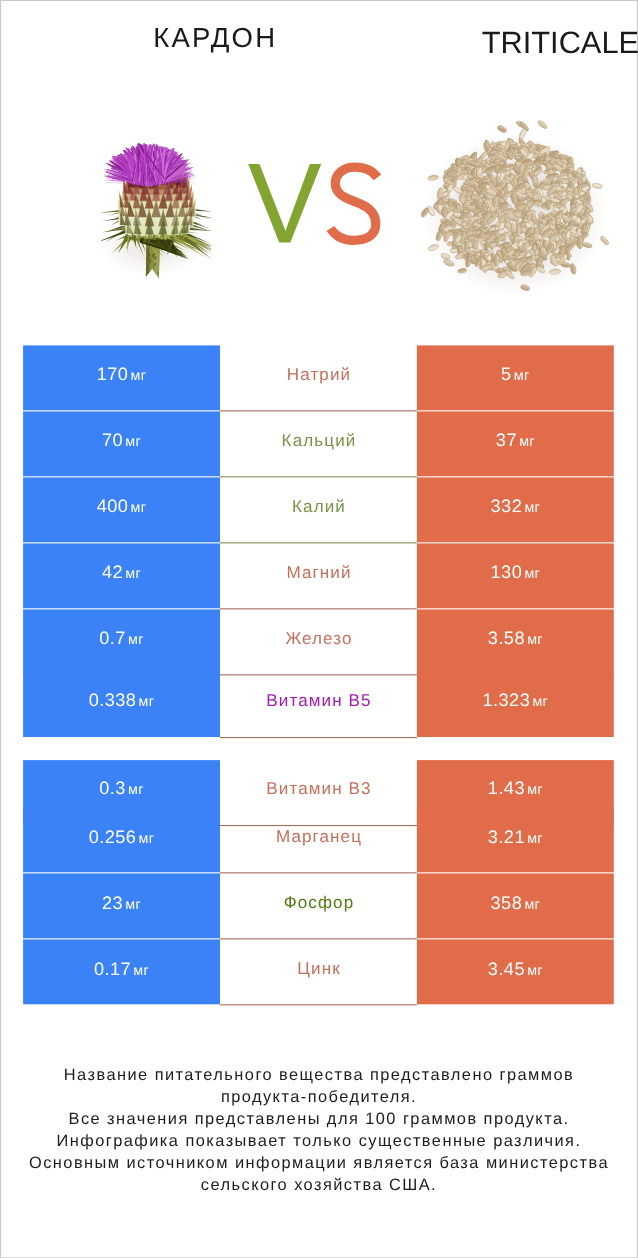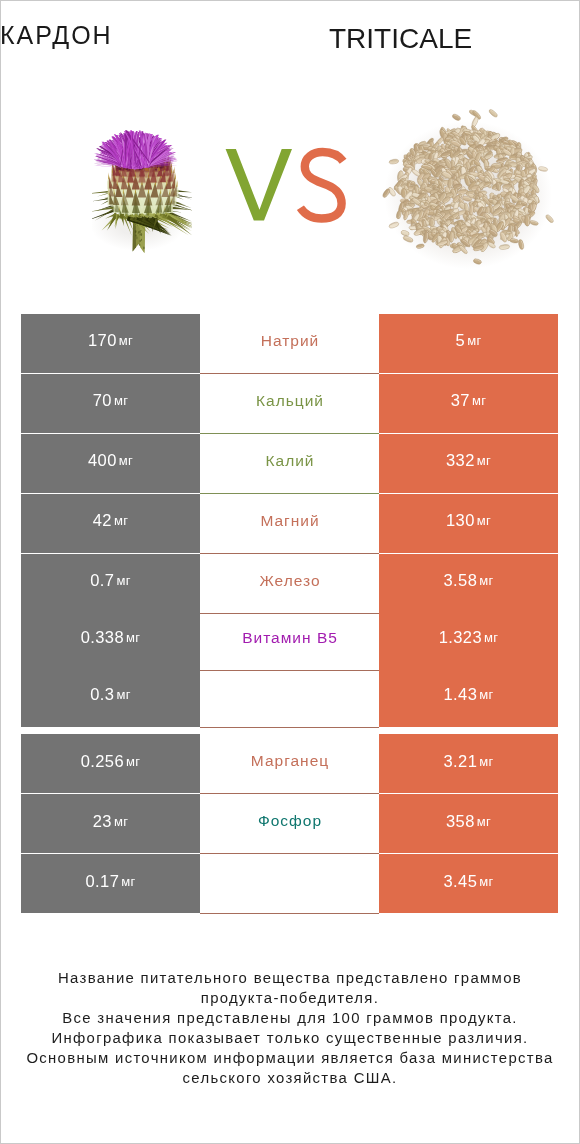--- a/index.html
+++ b/index.html
@@ -1,30 +1,30 @@
 <!DOCTYPE html>
 <html><head>
 <meta charset="utf-8">
 <title>Compare</title>
 <style>
   html,body{margin:0;padding:0;}
   body{width:580px;height:1144px;background:#ffffff;font-family:"Liberation Sans",sans-serif;overflow:hidden;}
   .page{position:relative;width:580px;height:1144px;box-shadow:inset 0 0 0 1px #c9c9c9;}
   
-  .title{position:absolute;color:#1a1a1a;text-align:left;white-space:nowrap;}
+  .title{position:absolute;color:#1a1a1a;text-align:right;white-space:nowrap;}
   .title-left{left:0;top:21px;width:252px;font-size:25px;letter-spacing:2.0px;}
   .title-right{left:329px;top:23px;width:252px;font-size:28px;letter-spacing:0px;font-weight:300;}
   .vs{position:absolute;left:220px;top:144px;width:130px;height:86px;}
   .food-left{position:absolute;left:92px;top:125px;width:100px;height:132px;}
   .food-right{position:absolute;left:378px;top:107px;width:190px;height:172px;}
   
   .table{position:absolute;left:21px;top:314px;width:537px;height:599px;}
   .row{position:absolute;left:0;width:537px;height:58.55px;}
   .cell{position:absolute;top:0;height:58.55px;display:flex;align-items:center;justify-content:center;width:179px;box-sizing:border-box;padding-bottom:5px;}
-  .cell-l{left:0;background:#737373;color:#ffffff;}
+  .cell-l{left:0;background:#3b82f6;color:#ffffff;}
   .cell-r{left:358px;background:#e06c4a;color:#ffffff;}
   .cell-m{left:179px;background:transparent;}
   .sep{position:absolute;left:179px;width:179px;height:1px;top:58.55px;}
   .val{font-size:16.5px;font-weight:500;letter-spacing:0.4px;}
   .unit{font-size:13px;font-weight:500;margin-left:2px;letter-spacing:0.3px;}
   .nut{font-size:15.5px;font-weight:500;letter-spacing:1.0px;margin-left:1.0px;}
   
   .footer{position:absolute;left:0;top:968px;width:580px;text-align:center;color:#1d1d1d;font-size:14.9px;line-height:20.1px;letter-spacing:1.32px;}
 </style>
 </head>
@@ -2225,24 +2225,27 @@
         </div>
         <div class="cell cell-m">
           <span class="nut" style="color:#a21caf">Витамин B5</span>
         </div>
         <div class="cell cell-r">
           <span class="val">1.323</span>
           <span class="unit">мг</span>
         </div>
         <div class="sep" style="background:#e06c4a;opacity:1;filter:saturate(0.55) brightness(0.92)"></div>
       </div>
-      <div class="row" style="top: 354px;">
+      <div class="row" style="top: 377px;">
         <div class="cell cell-l">
           <span class="val">0.3</span>
           <span class="unit">мг</span>
+        </div>
+        <div class="cell cell-m">
+          <span class="nut" style="color:#c4705a">Витамин B3</span>
         </div>
         <div class="cell cell-r">
           <span class="val">1.43</span>
           <span class="unit">мг</span>
         </div>
         <div class="sep" style="background:#e06c4a;opacity:1;filter:saturate(0.55) brightness(0.92)"></div>
       </div>
       <div class="row" style="top: 420.35px; padding-left: 40px;">
         <div class="cell cell-l">
           <span class="val">0.256</span>
@@ -2256,32 +2259,35 @@
           <span class="unit">мг</span>
         </div>
         <div class="sep" style="background:#e06c4a;opacity:1;filter:saturate(0.55) brightness(0.92)"></div>
       </div>
       <div class="row" style="top: 480.4px; text-align: right;">
         <div class="cell cell-l">
           <span class="val">23</span>
           <span class="unit">мг</span>
         </div>
         <div class="cell cell-m">
-          <span class="nut" style="color:#0f766e">Фосфор</span>
+          <span class="nut" style="color:#4d7c0f">Фосфор</span>
         </div>
         <div class="cell cell-r">
           <span class="val">358</span>
           <span class="unit">мг</span>
         </div>
         <div class="sep" style="background:#e06c4a;opacity:1;filter:saturate(0.55) brightness(0.92)"></div>
       </div>
       <div class="row" style="top: 540.45px;">
         <div class="cell cell-l">
           <span class="val">0.17</span>
           <span class="unit">мг</span>
+        </div>
+        <div class="cell cell-m">
+          <span class="nut" style="color:#c4705a">Цинк</span>
         </div>
         <div class="cell cell-r">
           <span class="val">3.45</span>
           <span class="unit">мг</span>
         </div>
         <div class="sep" style="background:#e06c4a;opacity:1;filter:saturate(0.55) brightness(0.92)"></div>
       </div>
     </div>
   <div class="footer" id="footer">
       <div>Название питательного вещества представлено граммов</div>

